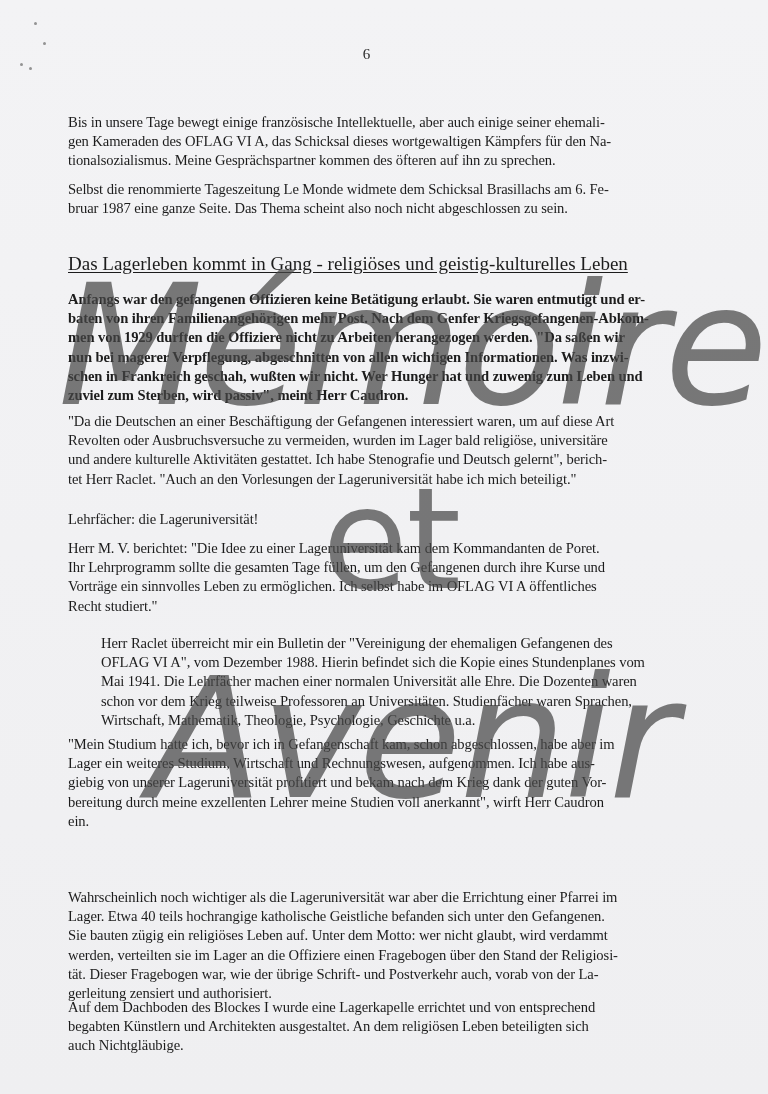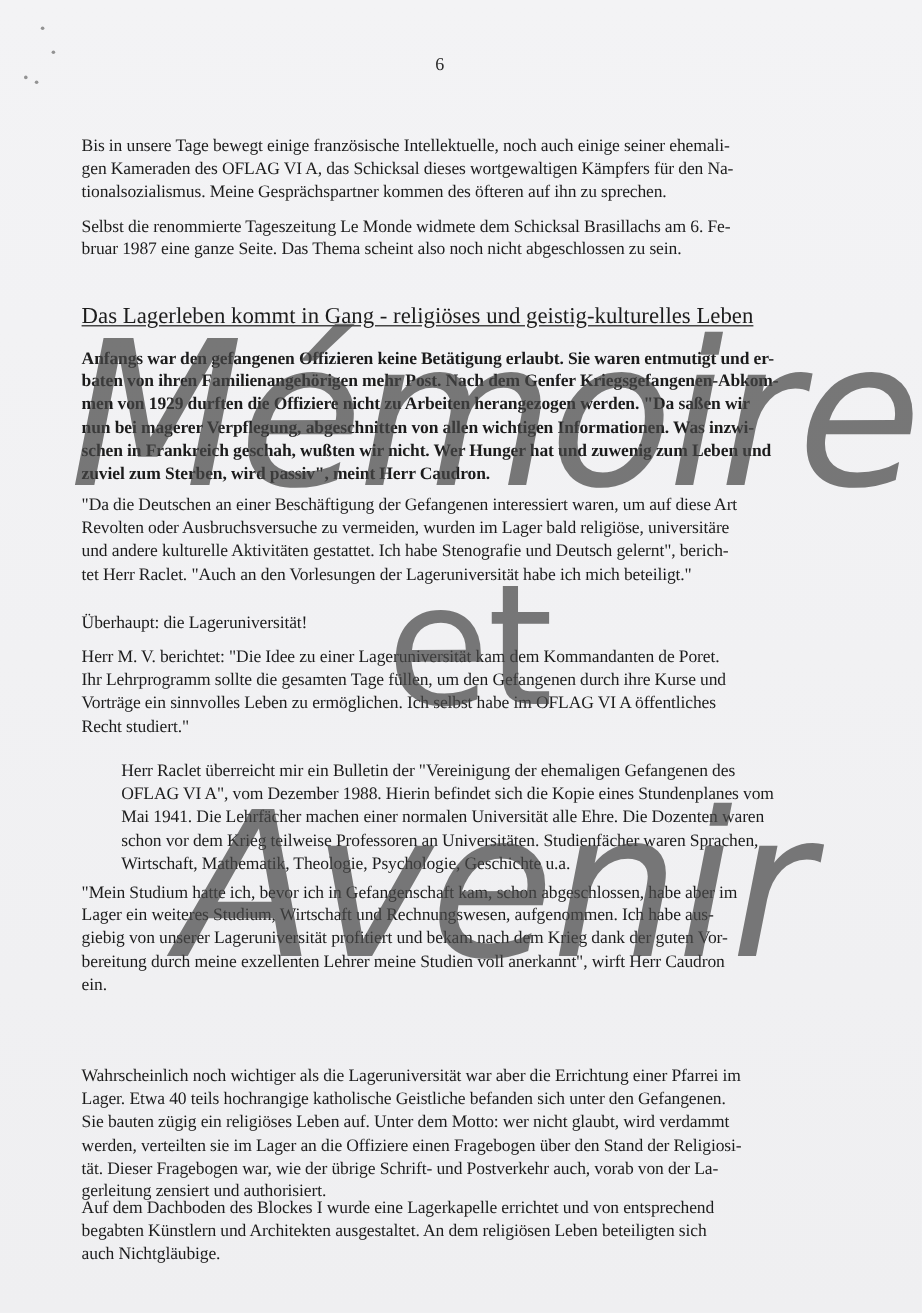--- a/index.html
+++ b/index.html
@@ -97,21 +97,21 @@
 <div class="page">
 
   <div class="speck" style="left:34px;top:22px;"></div>
   <div class="speck" style="left:43px;top:42px;"></div>
   <div class="speck" style="left:20px;top:63px;"></div>
   <div class="speck" style="left:29px;top:67px;"></div>
 
   <div class="page-number">6</div>
 
   <div class="text-block" style="top:113px;">
-    <p>Bis in unsere Tage bewegt einige französische Intellektuelle, noch auch einige seiner ehemali-
+    <p>Bis in unsere Tage bewegt einige französische Intellektuelle, aber auch einige seiner ehemali-
 gen Kameraden des OFLAG VI A, das Schicksal dieses wortgewaltigen Kämpfers für den Na-
 tionalsozialismus. Meine Gesprächspartner kommen des öfteren auf ihn zu sprechen.</p>
   </div>
 
   <div class="text-block" style="top:180px;">
     <p>Selbst die renommierte Tageszeitung Le Monde widmete dem Schicksal Brasillachs am 6. Fe-
 bruar 1987 eine ganze Seite. Das Thema scheint also noch nicht abgeschlossen zu sein.</p>
   </div>
 
   <div class="heading">Das Lagerleben kommt in Gang - religiöses und geistig-kulturelles Leben</div>
@@ -126,21 +126,21 @@
   </div>
 
   <div class="text-block" style="top:412px;">
     <p>"Da die Deutschen an einer Beschäftigung der Gefangenen interessiert waren, um auf diese Art
 Revolten oder Ausbruchsversuche zu vermeiden, wurden im Lager bald religiöse, universitäre
 und andere kulturelle Aktivitäten gestattet. Ich habe Stenografie und Deutsch gelernt", berich-
 tet Herr Raclet. "Auch an den Vorlesungen der Lageruniversität habe ich mich beteiligt."</p>
   </div>
 
   <div class="text-block" style="top:510px;">
-    <p>Überhaupt: die Lageruniversität!</p>
+    <p>Lehrfächer: die Lageruniversität!</p>
   </div>
 
   <div class="text-block" style="top:539px;">
     <p>Herr M. V. berichtet: "Die Idee zu einer Lageruniversität kam dem Kommandanten de Poret.
 Ihr Lehrprogramm sollte die gesamten Tage füllen, um den Gefangenen durch ihre Kurse und
 Vorträge ein sinnvolles Leben zu ermöglichen. Ich selbst habe im OFLAG VI A öffentliches
 Recht studiert."</p>
   </div>
 
   <div class="text-block" style="top:634px;margin-left:33px;">

